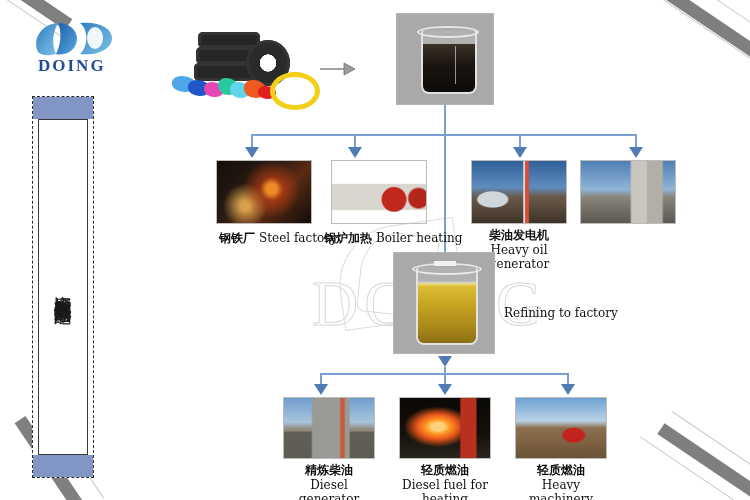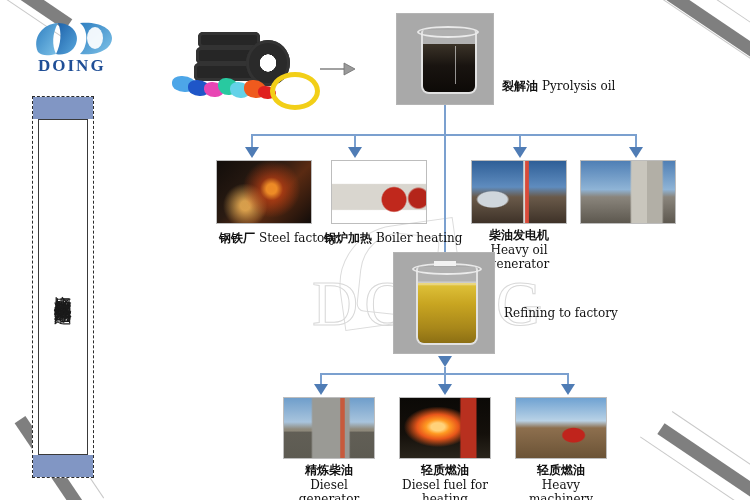--- a/index.html
+++ b/index.html
@@ -328,23 +328,20 @@
     </div>
   </div>
 
   <div class="beaker-card" style="left:396px; top:13px; width:98px; height:92px;">
     <div class="beaker-rim" style="left:20px; top:12px; width:58px;"></div>
     <div class="beaker" style="left:24px; top:16px; width:52px; height:62px;">
       <div class="beaker-fill" style="height:48px; background:linear-gradient(180deg,#3b3328 0%,#191410 45%,#0d0a07 100%);"></div>
       <div class="beaker-scale" style="left:32px; top:16px; height:38px;"></div>
     </div>
   </div>
-  <div class="label inline" style="left:502px; top:76px;">
-    <span class="cn">裂解油</span><span class="en">Pyrolysis oil</span>
-  </div>
 
   <div class="arrow-stem" style="left:444px; top:105px; height:30px;"></div>
   <div class="conn-line conn-h" style="left:251px; top:134px; width:385px;"></div>
 
   <div class="conn-line conn-v" style="left:251px; top:134px; height:14px;"></div>
   <div class="arrow-down" style="left:245px; top:147px;"></div>
 
   <div class="conn-line conn-v" style="left:354px; top:134px; height:14px;"></div>
   <div class="arrow-down" style="left:348px; top:147px;"></div>
 

